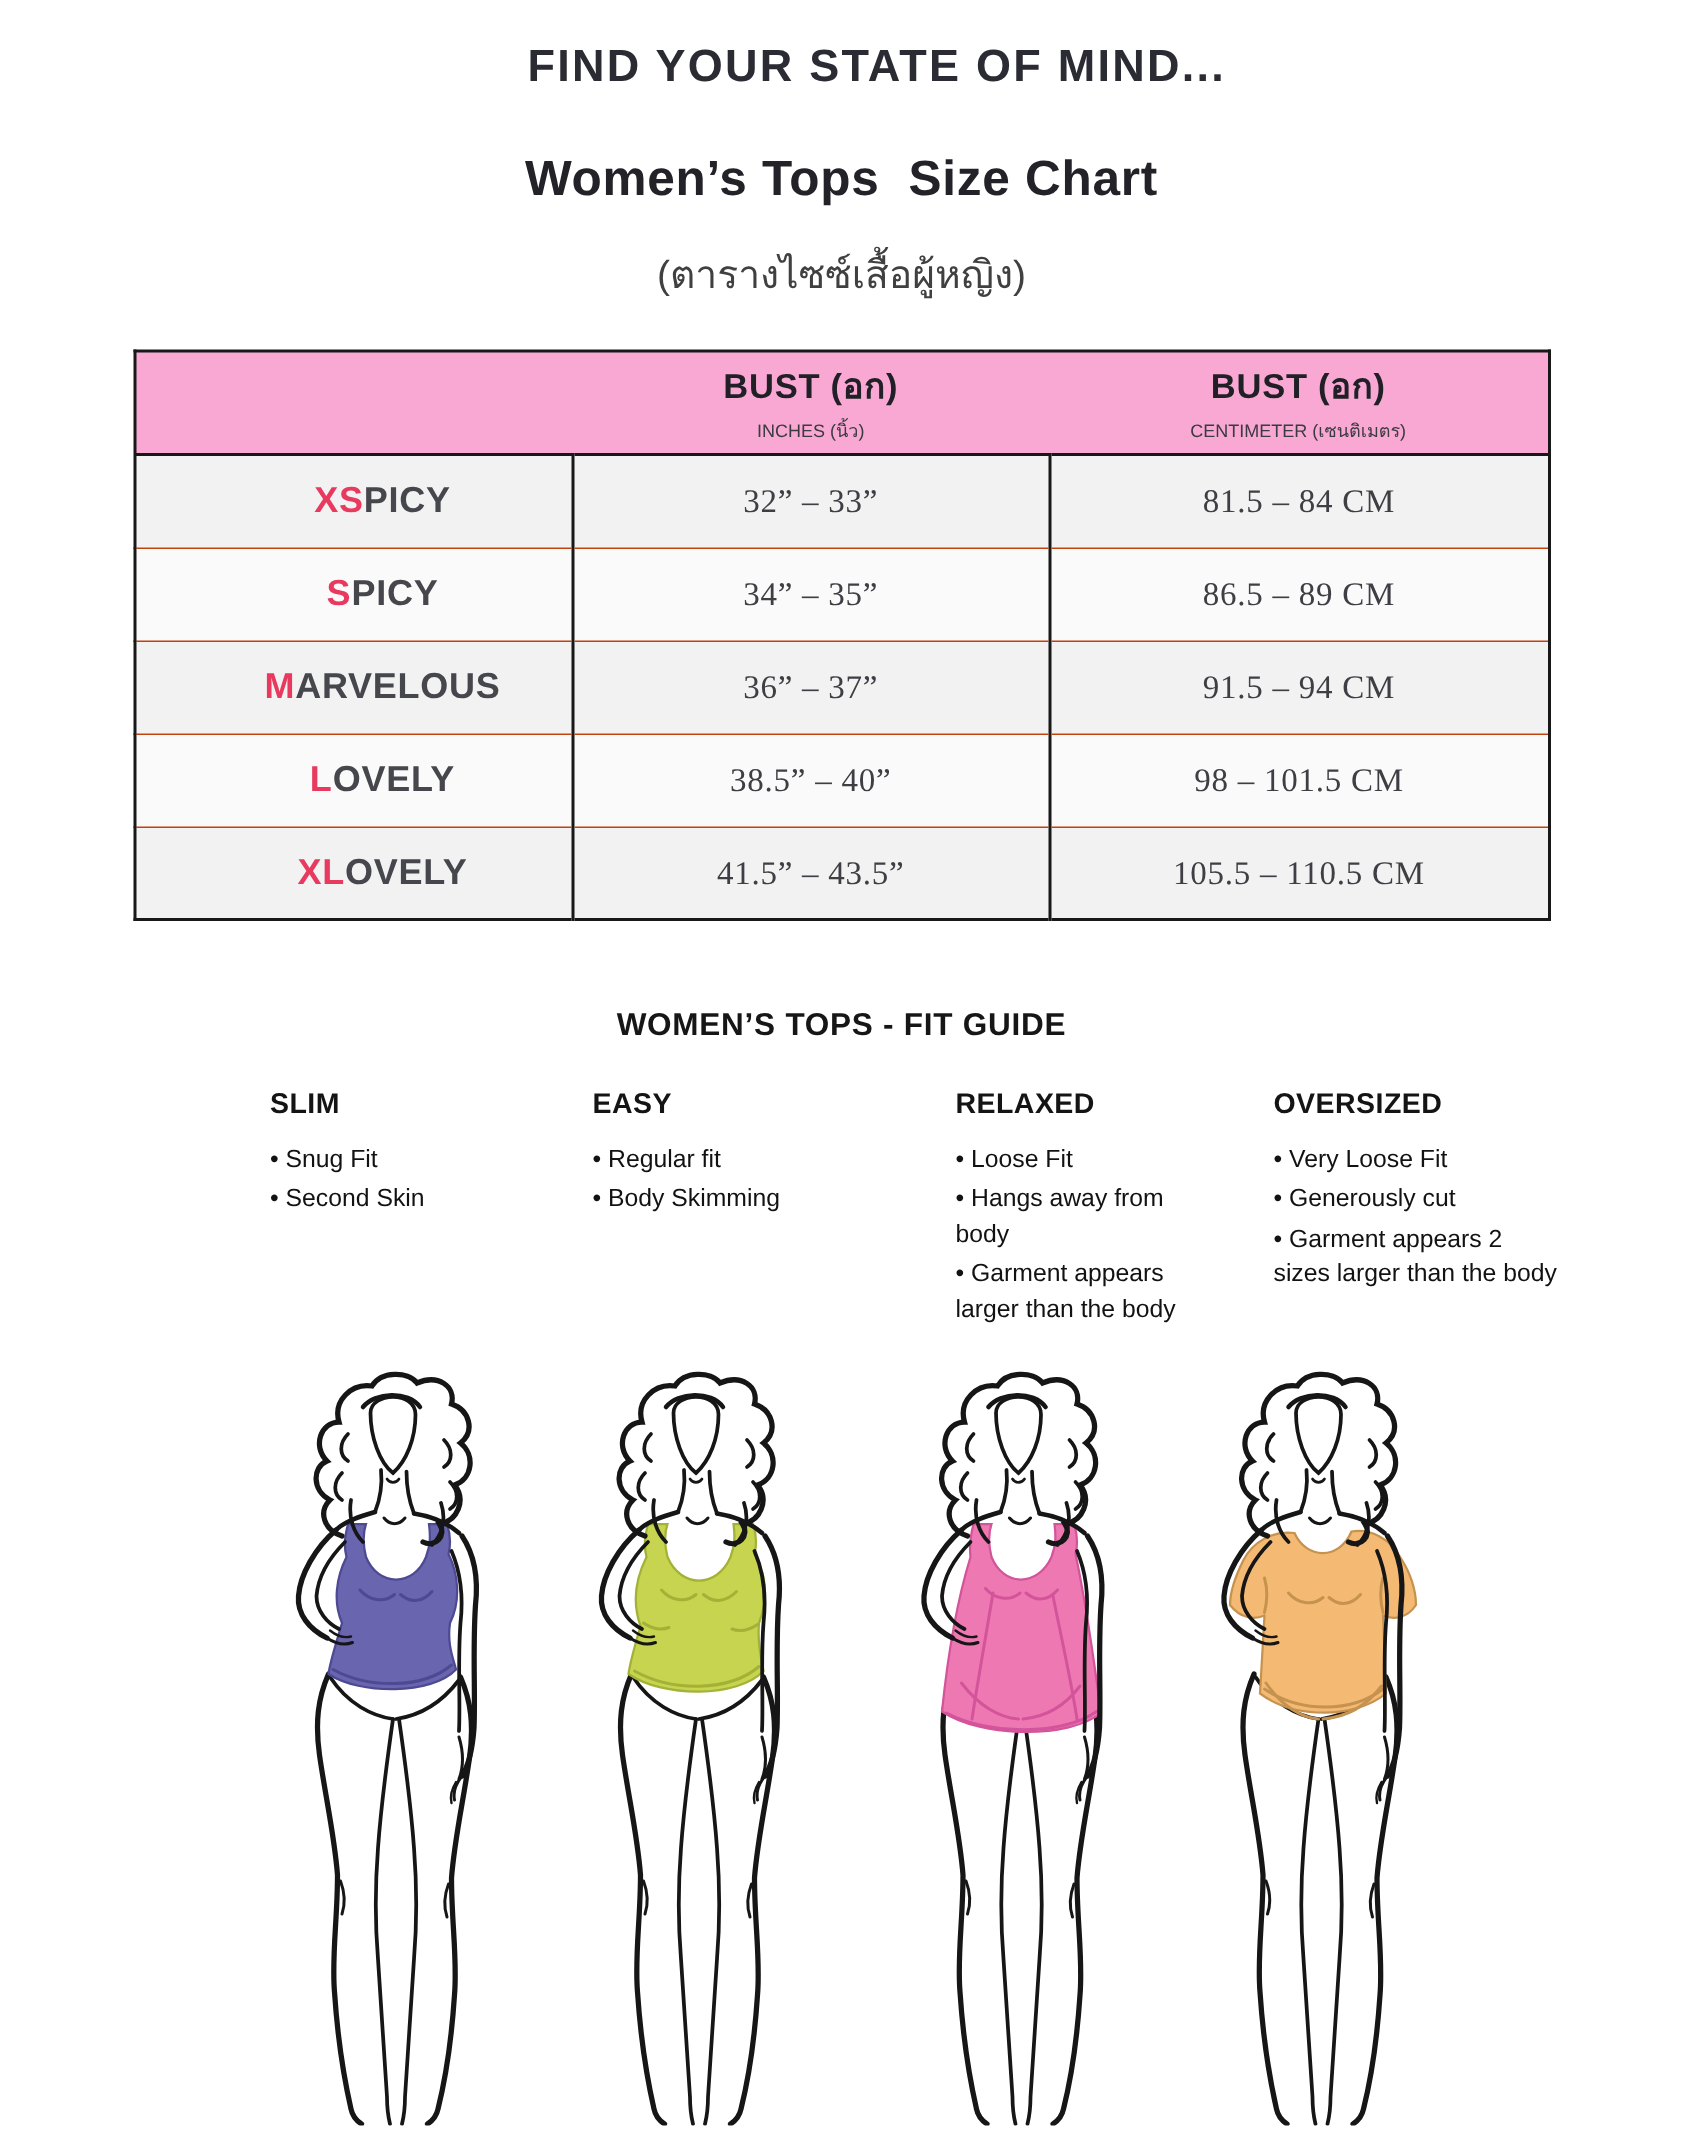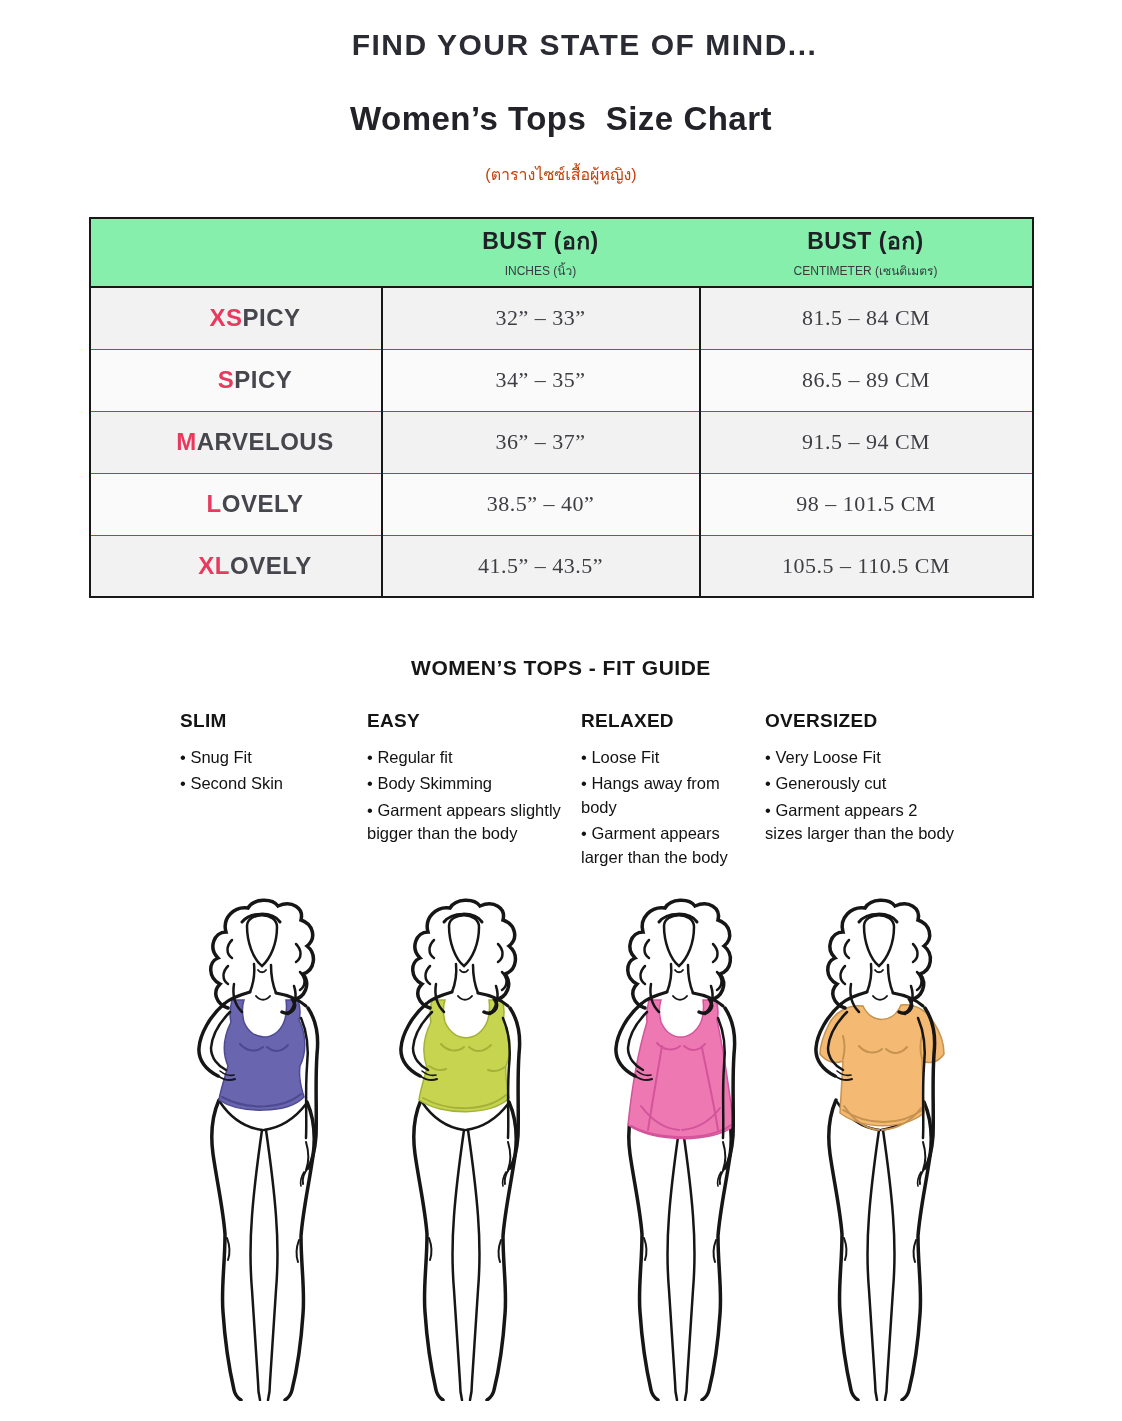--- a/index.html
+++ b/index.html
@@ -10,29 +10,29 @@
   }
   .page-title {
     text-align:center; margin:28px 0 0 0; font-size:30px; font-weight:700;
     letter-spacing:1.5px; color:#2b2b33;padding-left:47px;
   }
   .page-subtitle {
     text-align:center; margin:38px 0 0 0; font-size:33px; font-weight:600;
     letter-spacing:0.5px; white-space:pre-wrap; color:#222228;
   }
   .page-subtitle-thai {
-    text-align:center; margin:24px 0 0 0; font-size:16px; font-weight:500; color:#c2410c;
+    text-align:center; margin:24px 0 0 0; font-size:26px; font-weight:500; color:#404040;
   }
   
   table.size-chart {
     width:945px; margin:30px auto 0 auto; border-collapse:collapse;
     border:2px solid #181818; table-layout:fixed;
   }
   table.size-chart thead th {
-    height:56px; background:#86efac; border-bottom:2px solid #181818;
+    height:56px; background:#f9a8d4; border-bottom:2px solid #181818;
     vertical-align:middle; text-align:center; padding:4px 0 6px 0; font-weight:600;
   }
   .col-title { font-size:23px; font-weight:600; color:#202026; letter-spacing:0.5px; }
   .col-sub   { font-size:12px; font-weight:400; color:#3a3a40; margin-top:2px; }
   table.size-chart tbody td {
     height:62px; text-align:center; vertical-align:middle;
     font-family:"Liberation Serif", serif; font-size:22px; color:#3e3e44;
     letter-spacing:0.5px;
   }
   table.size-chart tbody td + td { border-left:2px solid #181818; }
@@ -47,20 +47,21 @@
   .size-hl { font-weight:700; }
   .size-rest { color:#46464d; }
   
   .fit-title {
     text-align:center; margin:58px 0 0 0; font-size:21px; font-weight:700;
     letter-spacing:0.5px; color:#161616;
   }
   .fit-grid {
     display:grid; grid-template-columns:187px 214px 184px 200px;
     margin:30px 0 0 180px;
+    gap:28px;
   }
   .fit-col { padding-right:8px; }
   .fit-name { font-size:19px; font-weight:700; color:#141414; margin:0 0 14px 0; letter-spacing:0.3px; }
   .fit-bullet { font-size:16.5px; color:#121212; line-height:1.42; margin:0 0 3px 0; }
   .fit-bullet::before { content:"\2022\00a0"; }
   
   .figures { position:relative; height:508px; margin-top:24px; }
   .figure { position:absolute; top:0; }
   .f0 { left:170px; } .f1 { left:372px; } .f2 { left:587px; } .f3 { left:787px; }
 </style>
@@ -124,21 +125,20 @@
 <div class="fit-grid">
   <div class="fit-col">
     <div class="fit-name">SLIM</div>
     <div class="fit-bullet">Snug Fit</div>
     <div class="fit-bullet">Second Skin</div>
   </div>
   <div class="fit-col">
     <div class="fit-name">EASY</div>
     <div class="fit-bullet">Regular fit</div>
     <div class="fit-bullet">Body Skimming</div>
-    <div class="fit-bullet">Garment appears slightly bigger than the body</div>
   </div>
   <div class="fit-col">
     <div class="fit-name">RELAXED</div>
     <div class="fit-bullet">Loose Fit</div>
     <div class="fit-bullet">Hangs away from body</div>
     <div class="fit-bullet">Garment appears larger than the body</div>
   </div>
   <div class="fit-col">
     <div class="fit-name">OVERSIZED</div>
     <div class="fit-bullet">Very Loose Fit</div>

